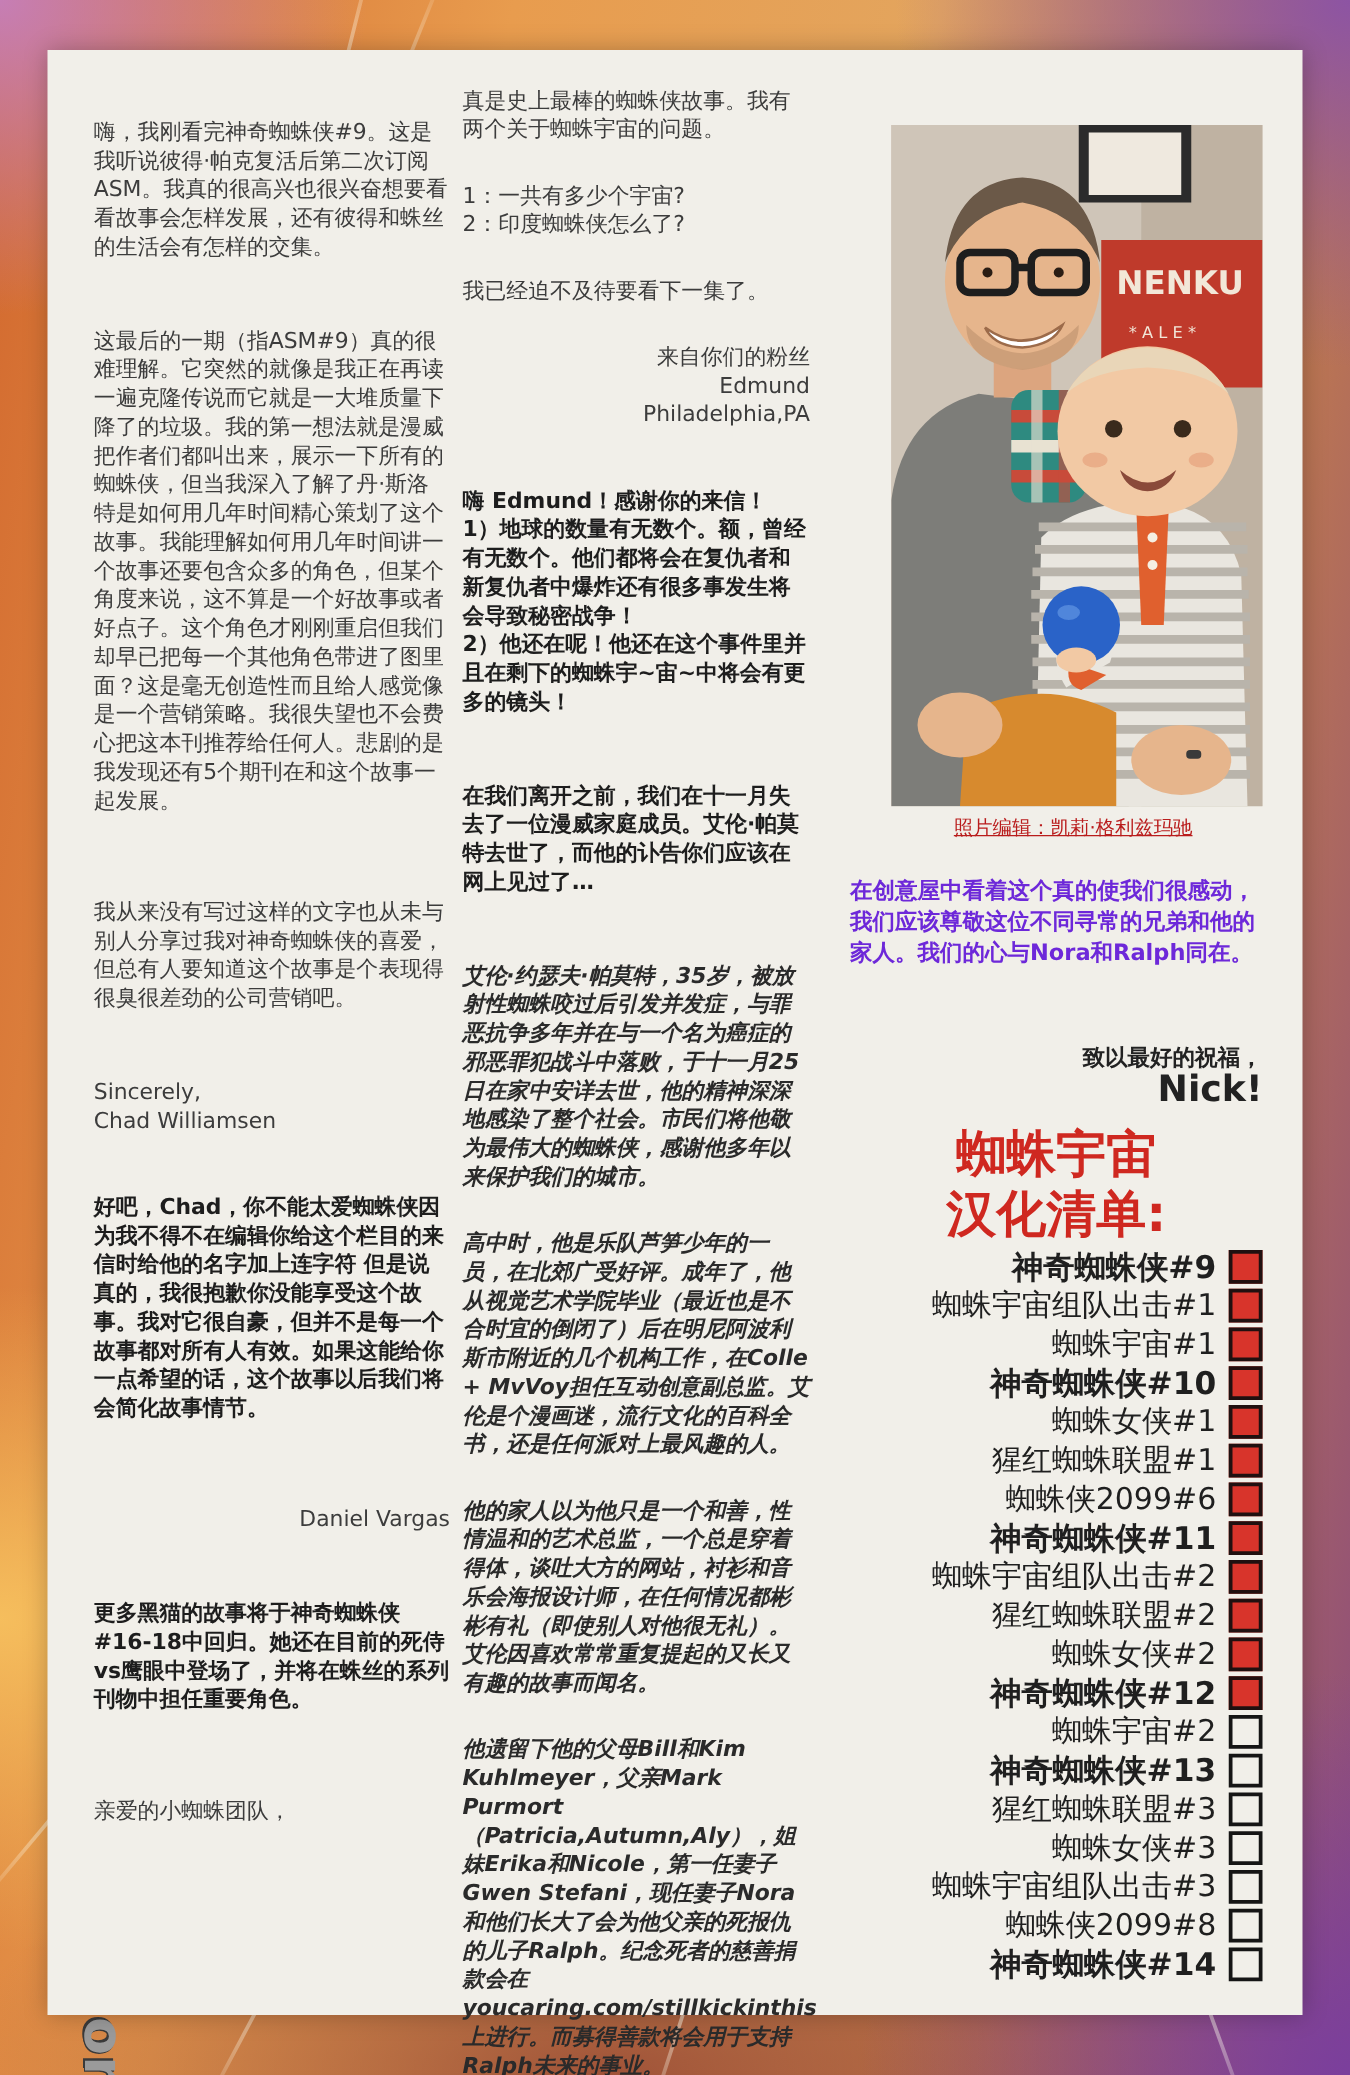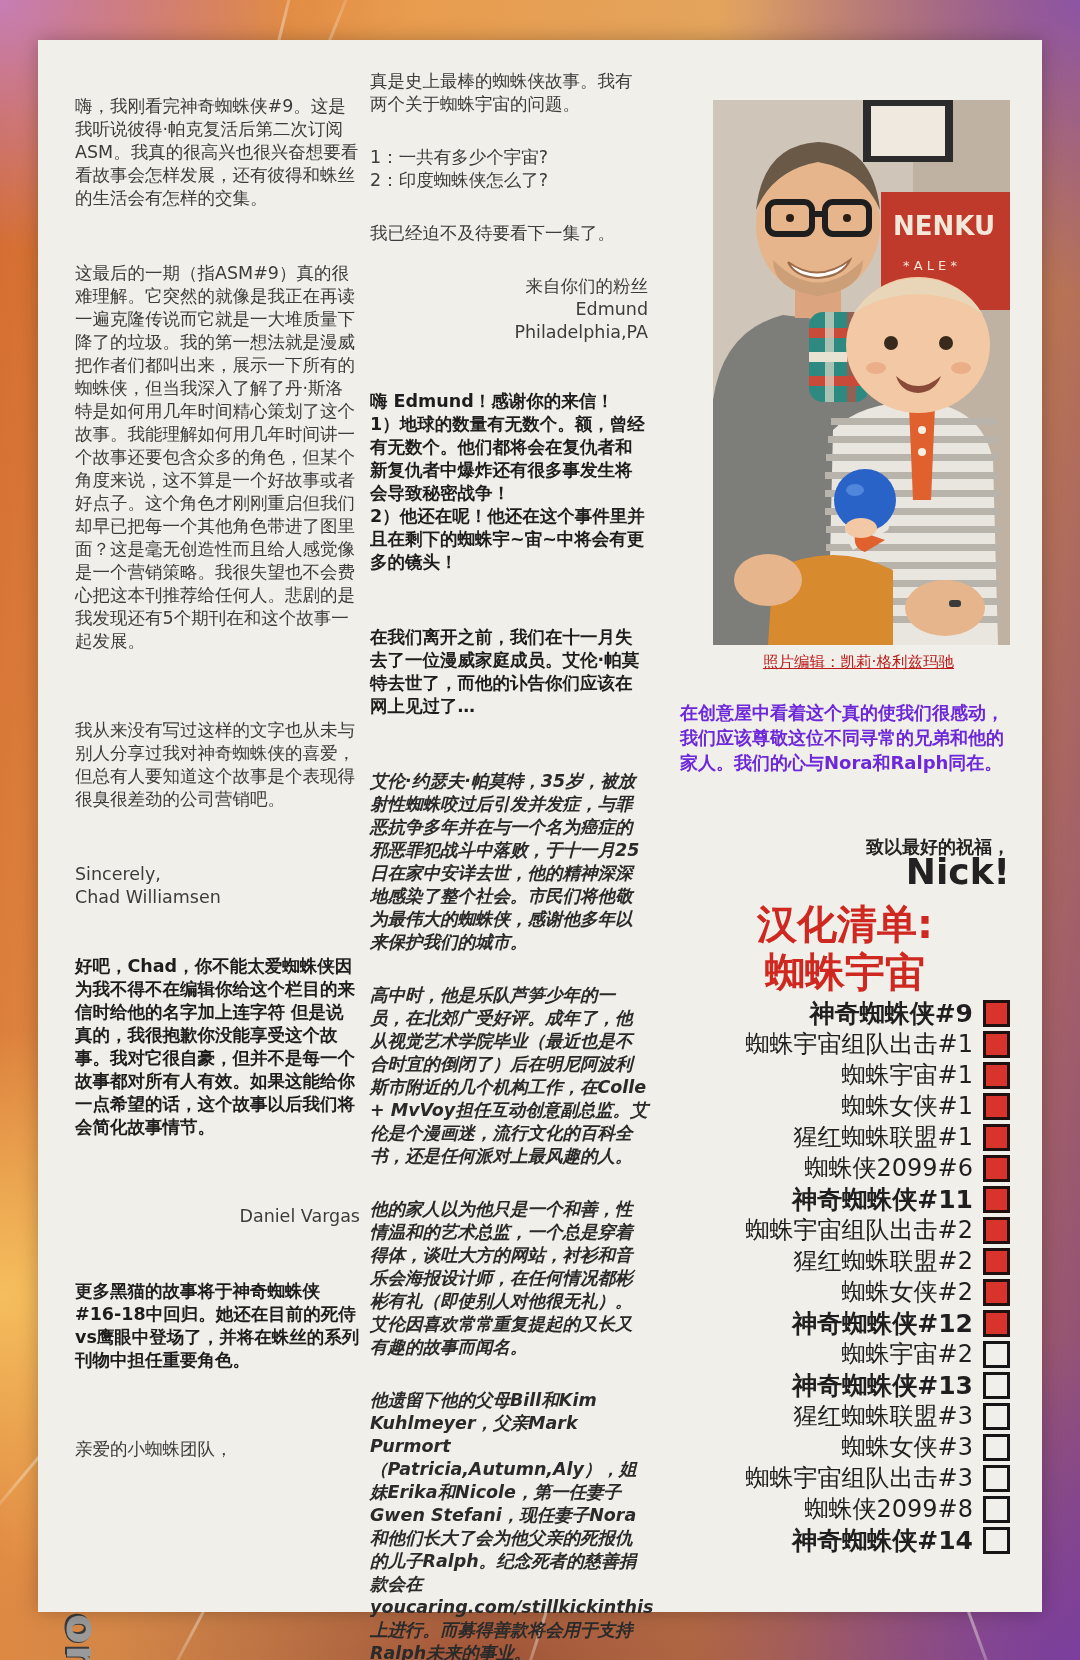--- a/index.html
+++ b/index.html
@@ -56,21 +56,21 @@
   .mb-md{margin-bottom:52px !important;}
   .mb-sm{margin-bottom:30px !important;}
   .reply .rline{margin:0;}
 
   
   .photo-wrap{position:absolute;left:33px;top:0;width:241px;}
   .photo{width:297px;height:545px;display:block;background:#cfc5b8;}
   .photo-caption{margin-top:6px;text-align:right;font-size:15.5px;color:#b91c1c;text-decoration:underline;}
   .c3-para{position:absolute;left:0;top:600px;width:330px;font-size:18px;line-height:25px;font-weight:bold;color:#6d28d9;}
   .c3-signoff{position:absolute;left:0;top:735px;width:330px;text-align:right;font-weight:bold;color:#222;font-size:18px;}
-  .c3-nick{font-size:36px;margin-top:2px;font-weight:bold;}
+  .c3-nick{font-size:29px;margin-top:2px;font-weight:bold;}
   .chk-title{position:absolute;left:0;top:800px;width:330px;text-align:center;
     color:#cf2820;font-size:40px;line-height:48px;font-weight:bold;}
   .checklist{position:absolute;left:-20px;top:898px;width:350px;}
   .chk-row{display:flex;justify-content:flex-end;align-items:center;gap:10px;height:31px;}
   .chk-label{font-size:24px;color:#1f1f1f;white-space:nowrap;}
   .chk-label.bold{font-weight:bold;font-size:25px;}
   .chk-box{width:21px;height:21px;border:3px solid #151515;background:#f1efe9;flex:0 0 auto;}
   .chk-box.checked{background:#d8342b;border-color:#201010;}
 </style>
 </head>
@@ -214,41 +214,45 @@
     </div>
 
     <div class="c3-para">在创意屋中看着这个真的使我们很感动，我们应该尊敬这位不同寻常的兄弟和他的家人。我们的心与Nora和Ralph同在。</div>
 
     <div class="c3-signoff">
       <div>致以最好的祝福，</div>
       <div class="c3-nick">Nick!</div>
     </div>
 
     <div class="chk-title">
+      <div>蜘蛛宇宙</div>
       <div>汉化清单:</div>
-      <div>蜘蛛宇宙</div>
     </div>
 
     <div class="checklist">
 
         <div class="chk-row">
           <span class="chk-label bold">神奇蜘蛛侠#9</span>
           <span class="chk-box checked"></span>
         </div>
 
         <div class="chk-row">
           <span class="chk-label">蜘蛛宇宙组队出击#1</span>
           <span class="chk-box checked"></span>
         </div>
 
         <div class="chk-row">
           <span class="chk-label">蜘蛛宇宙#1</span>
           <span class="chk-box checked"></span>
         </div>
 
+        <div class="chk-row">
+          <span class="chk-label bold">神奇蜘蛛侠#10</span>
+          <span class="chk-box checked"></span>
+        </div>
 
         <div class="chk-row">
           <span class="chk-label">蜘蛛女侠#1</span>
           <span class="chk-box checked"></span>
         </div>
 
         <div class="chk-row">
           <span class="chk-label">猩红蜘蛛联盟#1</span>
           <span class="chk-box checked"></span>
         </div>

